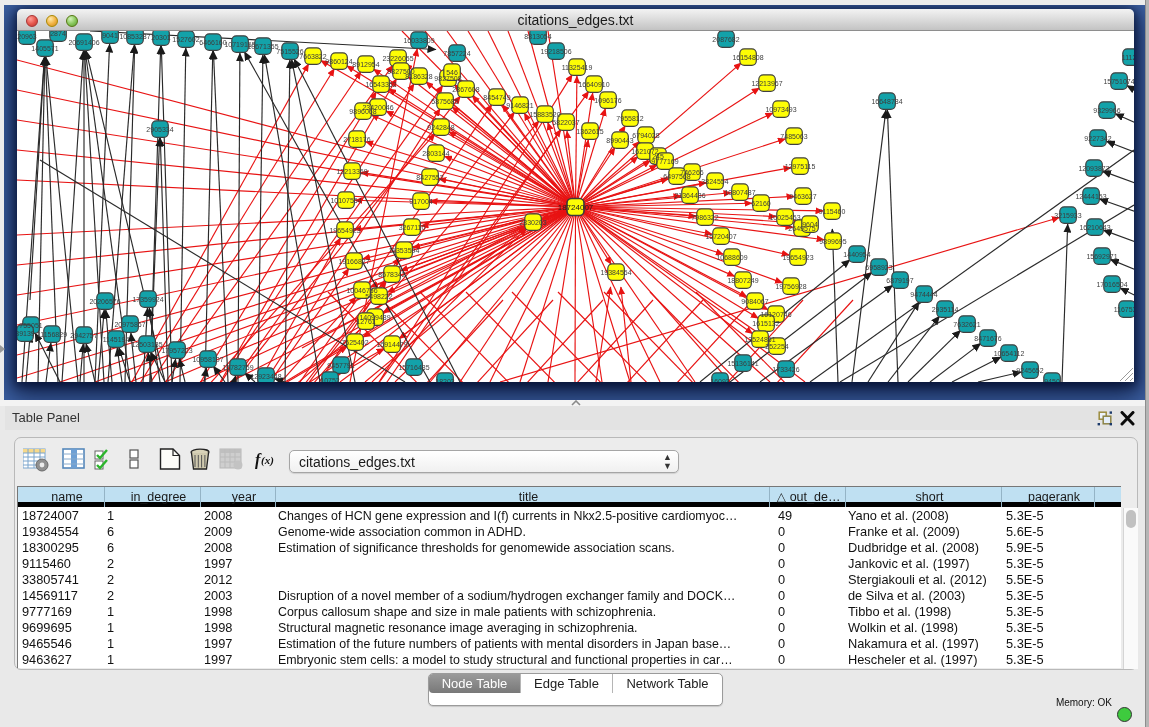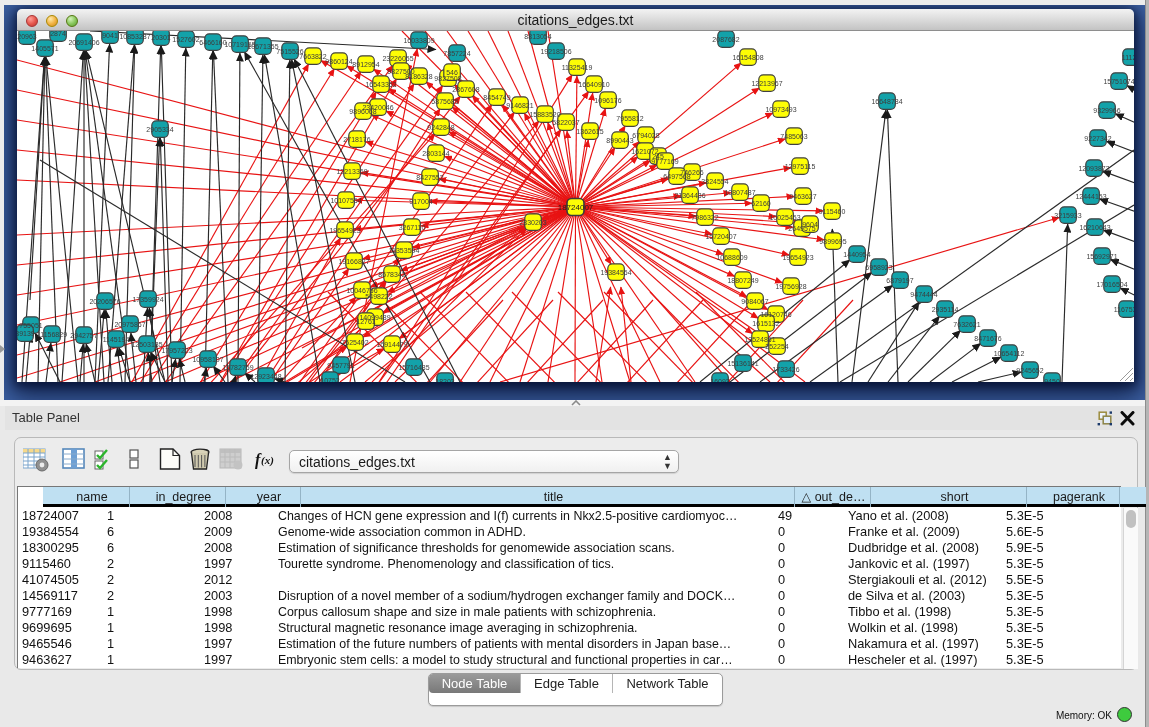--- a/index.html
+++ b/index.html
@@ -41,41 +41,41 @@
 #toolbar { position:absolute; left:0; top:0; width:100%; height:48px; }
 .ticon { position:absolute; top:10px; }
 #combo { position:absolute; left:274px; top:12px; width:390px; height:23px; background:linear-gradient(#fff,#f0f0f0);
   border:1px solid #a5a5a5; border-radius:5px; box-shadow:0 1px 1px rgba(0,0,0,.12); }
 #combo span { position:absolute; left:9px; top:3px; font-size:14px; color:#1a1a1a; }
 #combo .arr { position:absolute; right:6px; top:2px; font-size:9px; color:#333; line-height:9px; text-align:center; }
 
 
 #table { position:absolute; left:2px; top:48px; width:1104px; height:182px; background:#fff;
   border-top:1px solid #777; border-left:1px solid #777; }
-#thead { position:absolute; left:0; top:0; width:100%; height:20px; background:#bfe0f2; border-bottom:3px solid #000000;margin-left:25px; }
+#thead { position:absolute; left:0; top:0; width:100%; height:20px; background:#bfe0f2; border-bottom:5px solid #000000; }
 #thead div { position:absolute; top:0; height:20px; font-size:12.5px; color:#1a1a1a; text-align:center; line-height:20px;
   border-right:1px solid #94b4c6; padding-left:12px; white-space:nowrap; overflow:hidden; }
 #tbody { position:absolute; left:0; top:21px; width:100%; }
 .tr { position:relative; height:16px; font-size:12.8px; color:#111; white-space:nowrap; }
 .tr div { position:absolute; top:0; line-height:16px; overflow:hidden; }
 .c1 { left:4px; } .c2 { left:89px; } .c3 { left:186px; } .c4 { left:260px; }
 .c4 { font-size:12.4px; } .c5 { left:760px; } .c6 { left:830px; } .c7 { left:988px; }
 #vscroll { position:absolute; left:1105px; top:21px; width:15px; height:161px; background:#fafafa; border-left:1px solid #d5d5d5; }
 #vthumb { position:absolute; left:2px; top:2px; width:10px; height:18px; background:#c1c1c1; border-radius:5px; }
 
 
 #tabs { position:absolute; left:428px; top:273px; width:295px; height:33px; background:#fff;
   border:1px solid #9b9b9b; border-radius:5px; font-size:13px; color:#222;
   box-shadow:0 1px 1px rgba(0,0,0,.15); }
 #tabs .seg { position:absolute; top:0; height:19px; line-height:19px; text-align:center; }
 #seg1 { left:0; width:91px; background:linear-gradient(#9a9a9a,#787878); color:#fff; border-radius:4px 0 0 4px; }
 #seg2 { left:91px; width:92px; border-left:1px solid #b5b5b5; }
 #seg3 { left:183px; width:110px; border-left:1px solid #b5b5b5; }
 
-#memory { position:absolute; right:33px; top:310px; font-size:10px; color:#111;padding-left:32px; }
+#memory { position:absolute; right:33px; top:297px; font-size:10px; color:#111;padding-left:32px; }
 #memdot { position:absolute; right:13px; top:307px; width:15px; height:15px; border-radius:50%;
   background:#3ecb3e; border:1.5px solid #333; }
 </style></head>
 <body>
 <div id="stage">
   <div id="netpanel">
     <div id="window">
       <div id="canvas">
           <svg width="1117" height="351" viewBox="17 31 1117 351" style="position:absolute;left:0;top:0">
 <defs>
@@ -728,27 +728,26 @@
               <div class="c3">2008</div>
               <div class="c4">Estimation of significance thresholds for genomewide association scans.</div>
               <div class="c5">0</div>
               <div class="c6">Dudbridge et al. (2008)</div>
               <div class="c7">5.9E-5</div>
             </div>
 <div class="tr">
               <div class="c1">9115460</div>
               <div class="c2">2</div>
               <div class="c3">1997</div>
-              <div class="c4">Tourette syndrome. Phenomenology and classification of tics.</div>
               <div class="c5">0</div>
               <div class="c6">Jankovic et al. (1997)</div>
               <div class="c7">5.3E-5</div>
             </div>
 <div class="tr">
-              <div class="c1">41074505</div>
+              <div class="c1">33805741</div>
               <div class="c2">2</div>
               <div class="c3">2012</div>
               <div class="c5">0</div>
               <div class="c6">Stergiakouli et al. (2012)</div>
               <div class="c7">5.5E-5</div>
             </div>
 <div class="tr">
               <div class="c1">14569117</div>
               <div class="c2">2</div>
               <div class="c3">2003</div>

